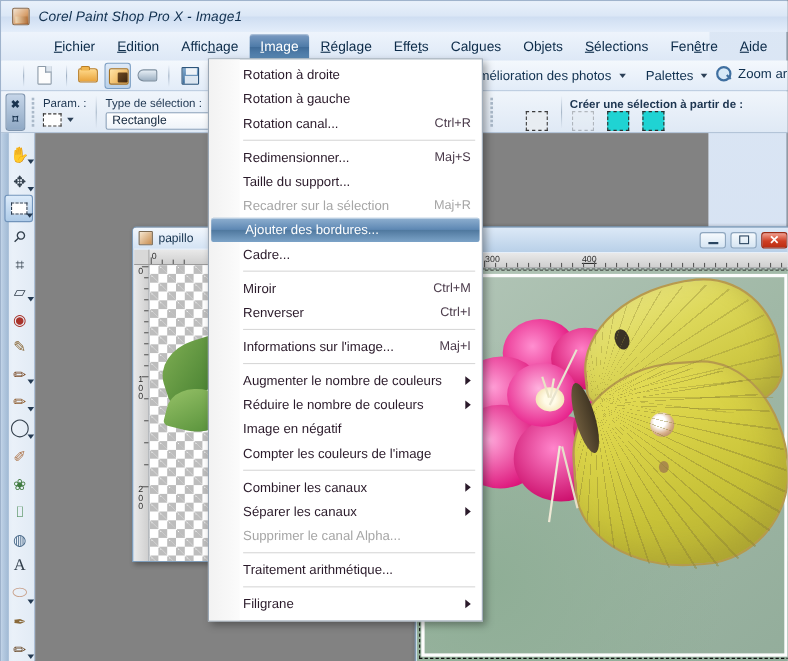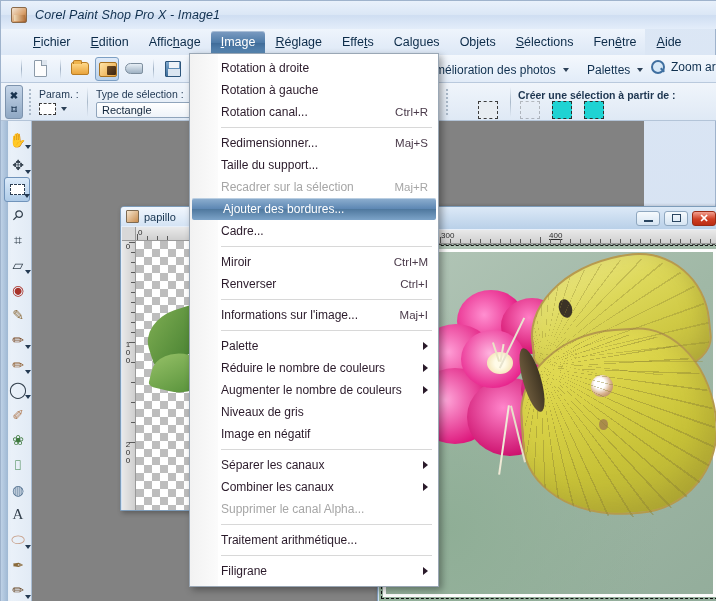--- a/index.html
+++ b/index.html
@@ -30,21 +30,21 @@
   .title-icon::after{
     content:""; position:absolute; left:2px; top:7px; width:11px; height:6px;
     background:linear-gradient(to right,#efd9b6,#b4733c);
   }
   .title-text { font-size: 12.5px; color: #11304f; letter-spacing: .1px; font-style: italic; }
 
   
   .menubar {
     position: absolute; left: 0; top: 28px; width: 644px; height: 26px;
     background: linear-gradient(to bottom,#eef4fc,#dde8f6);
-    display: flex; align-items: center; padding-left: 22px; gap: 0px;
+    display: flex; align-items: center; padding-left: 38px; gap: 0px;
   }
   .menu-item {
     font-size: 12.5px; color: #0c2b49; padding: 4px 10px 5px 10px;
     white-space: nowrap; cursor: default;
   }
   .menu-item.active {
     background: linear-gradient(to bottom,#7d9cc2 0%,#4e7ba8 50%,#3f6b98 51%,#5d8cb8 100%);
     color: #ffffff; border-radius: 3px 3px 0 0;
     box-shadow: inset 0 1px 0 rgba(255,255,255,.35);
   }
@@ -463,21 +463,21 @@
             <span class="winbtn">
                 <span class="mx-g"></span>
               </span>
             <span class="winbtn close">
                 <span>✕</span>
               </span>
           </span>
         </div>
         <div class="ruler-h" style="position:absolute; left:1px; top:23px; right:1px; height:14px;">
           <div class="rnum" style="left:62px; top:1px;">300</div>
-          <div class="rnum" style="left:170px; top:1px;text-decoration:underline;">400</div>
+          <div class="rnum" style="left:150px; top:1px;text-decoration:underline;">400</div>
           <div class="rtick" style="left:61px; top:7px; width:1px; height:7px;"></div>
           <div class="rtick" style="left:161px; top:7px; width:1px; height:7px;"></div>
           <div class="rtick" style="left:1px; top:9px; width:1px; height:5px;"></div>
           <div class="rtick" style="left:11px; top:9px; width:1px; height:5px;"></div>
           <div class="rtick" style="left:21px; top:9px; width:1px; height:5px;"></div>
           <div class="rtick" style="left:31px; top:9px; width:1px; height:5px;"></div>
           <div class="rtick" style="left:41px; top:9px; width:1px; height:5px;"></div>
           <div class="rtick" style="left:51px; top:9px; width:1px; height:5px;"></div>
           <div class="rtick" style="left:71px; top:9px; width:1px; height:5px;"></div>
           <div class="rtick" style="left:81px; top:9px; width:1px; height:5px;"></div>
@@ -623,46 +623,42 @@
         <span>Renverser</span>
         <span class="sc">Ctrl+I</span>
       </div>
       <div class="dd-sep"></div>
       <div class="dd-item">
         <span>Informations sur l'image...</span>
         <span class="sc">Maj+I</span>
       </div>
       <div class="dd-sep"></div>
       <div class="dd-item">
-        <span>Palette</span>
+        <span>Augmenter le nombre de couleurs</span>
         <span class="sub"></span>
       </div>
       <div class="dd-item">
         <span>Réduire le nombre de couleurs</span>
         <span class="sub"></span>
       </div>
       <div class="dd-item">
-        <span>Augmenter le nombre de couleurs</span>
+        <span>Image en négatif</span>
+      </div>
+      <div class="dd-item">
+        <span>Compter les couleurs de l'image</span>
+      </div>
+      <div class="dd-sep"></div>
+      <div class="dd-item">
+        <span>Combiner les canaux</span>
         <span class="sub"></span>
       </div>
-      <div class="dd-item">
-        <span>Niveaux de gris</span>
-      </div>
-      <div class="dd-item">
-        <span>Image en négatif</span>
-      </div>
-      <div class="dd-sep"></div>
       <div class="dd-item">
         <span>Séparer les canaux</span>
         <span class="sub"></span>
       </div>
-      <div class="dd-item">
-        <span>Combiner les canaux</span>
-        <span class="sub"></span>
-      </div>
       <div class="dd-item disabled">
         <span>Supprimer le canal Alpha...</span>
       </div>
       <div class="dd-sep"></div>
       <div class="dd-item">
         <span>Traitement arithmétique...</span>
       </div>
       <div class="dd-sep"></div>
       <div class="dd-item">
         <span>Filigrane</span>

